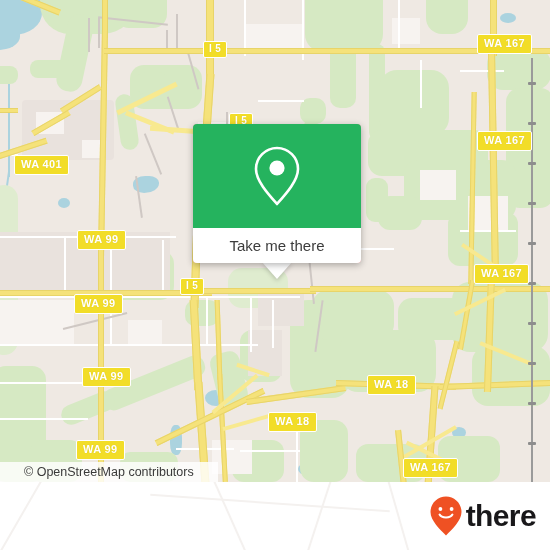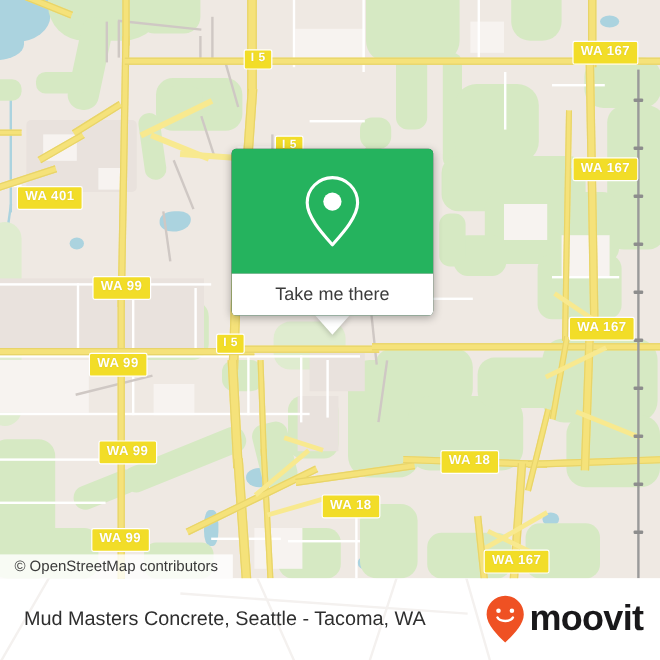--- a/index.html
+++ b/index.html
@@ -115,21 +115,21 @@
   
   #popup {
     position: absolute;
     left: 193px;
     top: 124px;
     width: 168px;
     height: 139px;
     border-radius: 4px;
     box-shadow: 0 2px 7px rgba(0,0,0,0.30);
     overflow: hidden;
-    background: #14532d;
+    background: #fca5a5;
     text-align: right;
   }
   #popup-top {
     position: absolute;
     left: 0; top: 0;
     width: 168px;
     height: 104px;
     background: #25b35e;
     display: flex;
     align-items: center;
@@ -157,21 +157,21 @@
     border-top: 17px solid #ffffff;
     filter: drop-shadow(0 2px 2px rgba(0,0,0,0.18));
   }
 
   
   #attribution {
     position: absolute;
     left: 0;
     top: 462px;
     height: 20px;
-    padding: 0 12px;
+    padding: 0 24px;
     display: flex;
     align-items: center;
     background: rgba(255,255,255,0.82);
     color: #3a3a3a;
     font-size: 12.5px;
     white-space: nowrap;
   }
 
   
   #footer {
@@ -438,27 +438,24 @@
     </div>
   </div>
 
   <div id="footer">
     <div class="fdeco" style="left:20px; top:-14px; width:2px; height:96px; transform:rotate(30deg);"></div>
     <div class="fdeco" style="left:230px; top:-18px; width:2px; height:110px; transform:rotate(-24deg);"></div>
     <div class="fdeco" style="left:318px; top:-20px; width:2px; height:110px; transform:rotate(18deg);"></div>
     <div class="fdeco" style="left:398px; top:-16px; width:2px; height:104px; transform:rotate(-16deg);"></div>
     <div class="fdeco" style="left:150px; top:20px; width:240px; height:2px; transform:rotate(4deg);"></div>
 
-    <div id="footer-title">
-      <span>Mud Masters Concrete, Seattle - Tacoma, WA</span>
-    </div>
 
     <div id="brand">
       <svg width="34" height="42" viewBox="0 0 34 42">
         <path d="M17 1.5 C8.4 1.5 1.5 8.4 1.5 17 C1.5 25.6 11 34.4 17 40.5 C23 34.4 32.5 25.6 32.5 17 C32.5 8.4 25.6 1.5 17 1.5 Z" fill="#ef5123"></path>
         <circle cx="11.4" cy="14" r="1.9" fill="#ffffff"></circle>
         <circle cx="22.6" cy="14" r="1.9" fill="#ffffff"></circle>
         <path d="M10.6 19.6 C12.6 23.4 21.4 23.4 23.4 19.6" fill="none" stroke="#ffffff" stroke-width="2.1" stroke-linecap="round"></path>
       </svg>
-      <span id="brand-word">moovit</span>
+      <span id="brand-word">there</span>
     </div>
   </div>
 </div>
 
 </body></html>

